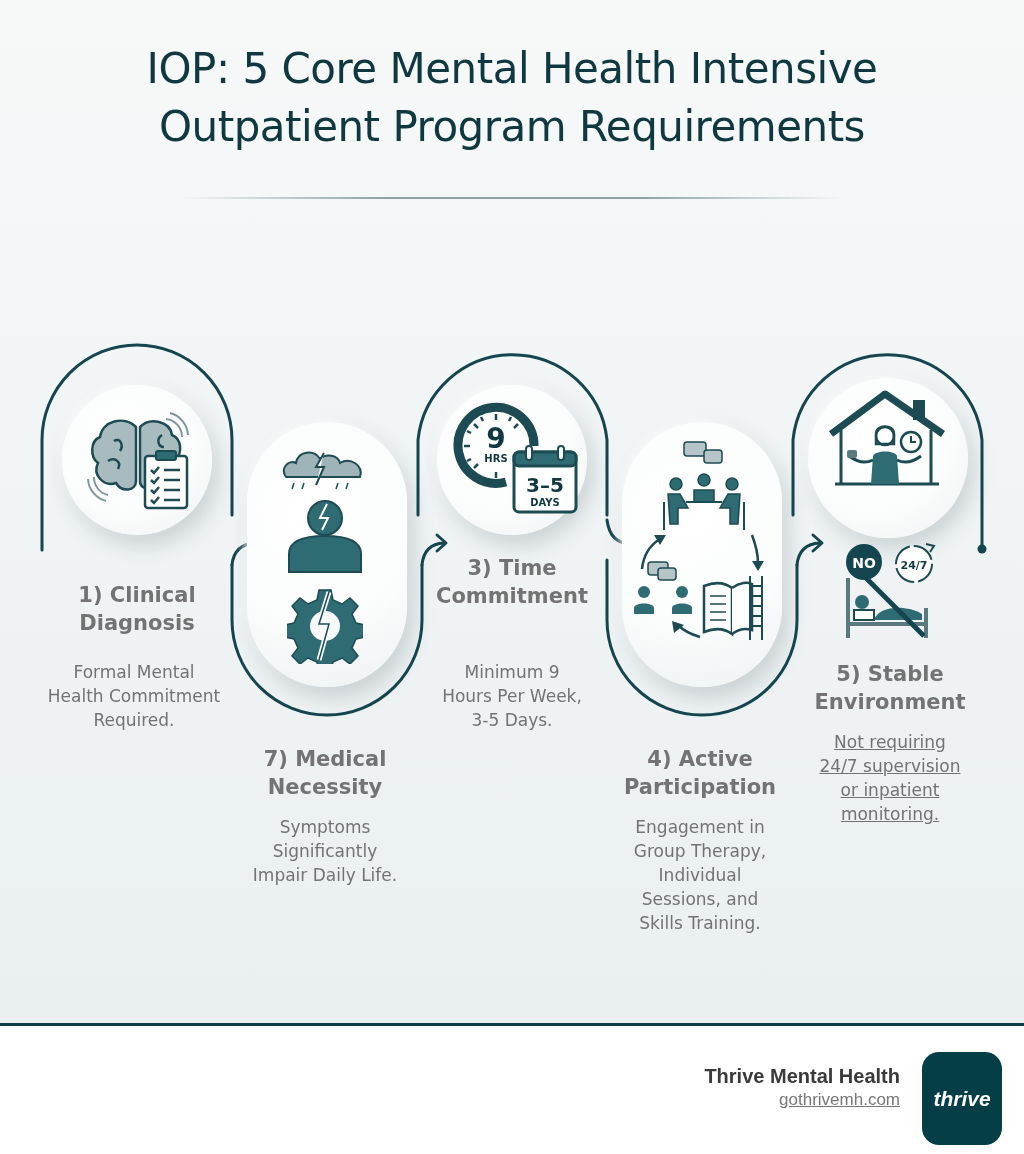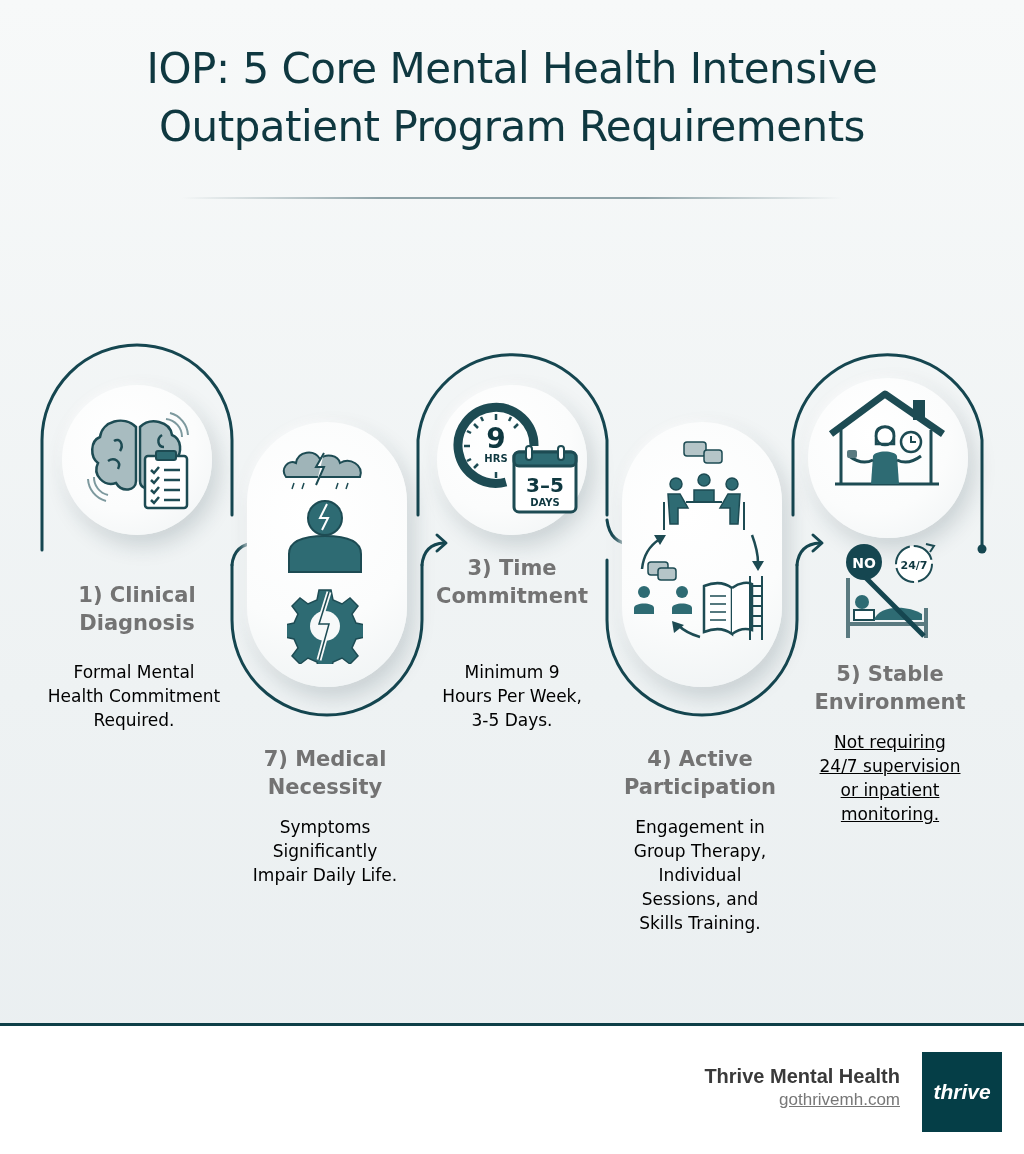--- a/index.html
+++ b/index.html
@@ -30,41 +30,41 @@
     box-shadow: 6px 10px 22px rgba(20,50,60,0.18), -2px -2px 8px rgba(255,255,255,0.9);
   }
   .card.circle { border-radius: 50%; }
   .card.pill { border-radius: 80px; }
   .step-title {
     position: absolute; text-align: center;
     font-weight: bold; font-size: 21px; line-height: 28px; color: #737373;
   }
   .step-desc {
     position: absolute; text-align: center;
-    font-size: 17px; line-height: 24px; color: #000000;
+    font-size: 17px; line-height: 24px; color: #737373;
   }
   .footer-rule {
     position: absolute; left: 0; top: 1023px; width: 1024px; height: 3px; background: #0d3f47;
   }
   .footer {
     position: absolute; left: 0; top: 1026px; width: 1024px; height: 128px; background: #ffffff;
   }
   .brand-name {
     position: absolute; right: 124px; top: 1065px;
     font-family: "Liberation Sans", sans-serif; font-weight: bold;
     font-size: 20px; color: #3a3a3a; text-align: right;
   }
   .brand-url {
     position: absolute; right: 124px; top: 1090px;
     font-family: "Liberation Sans", sans-serif;
     font-size: 17px; color: #777; text-align: right; text-decoration: underline;
   }
   .logo {
-    position: absolute; left: 922px; top: 1052px; width: 80px; height: 80px;
-    background: #053e47; border-radius: 0;
+    position: absolute; left: 922px; top: 1052px; width: 80px; height: 93px;
+    background: #053e47; border-radius: 17px;
     display: flex; align-items: center; justify-content: center;
   }
   .logo span {
     font-family: "Liberation Sans", sans-serif; font-weight: bold; font-style: italic;
     color: #fff; font-size: 21px;
   }
   .icon { position: absolute; }
 </style>
 </head>
 <body>

